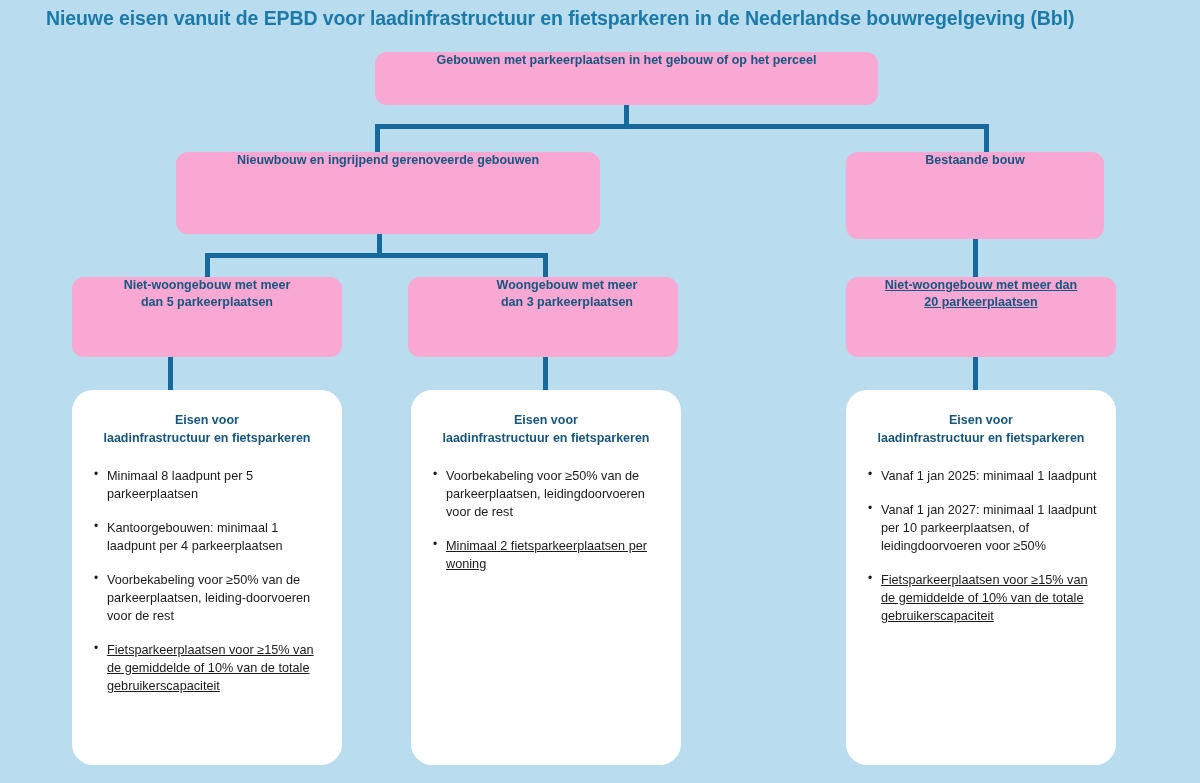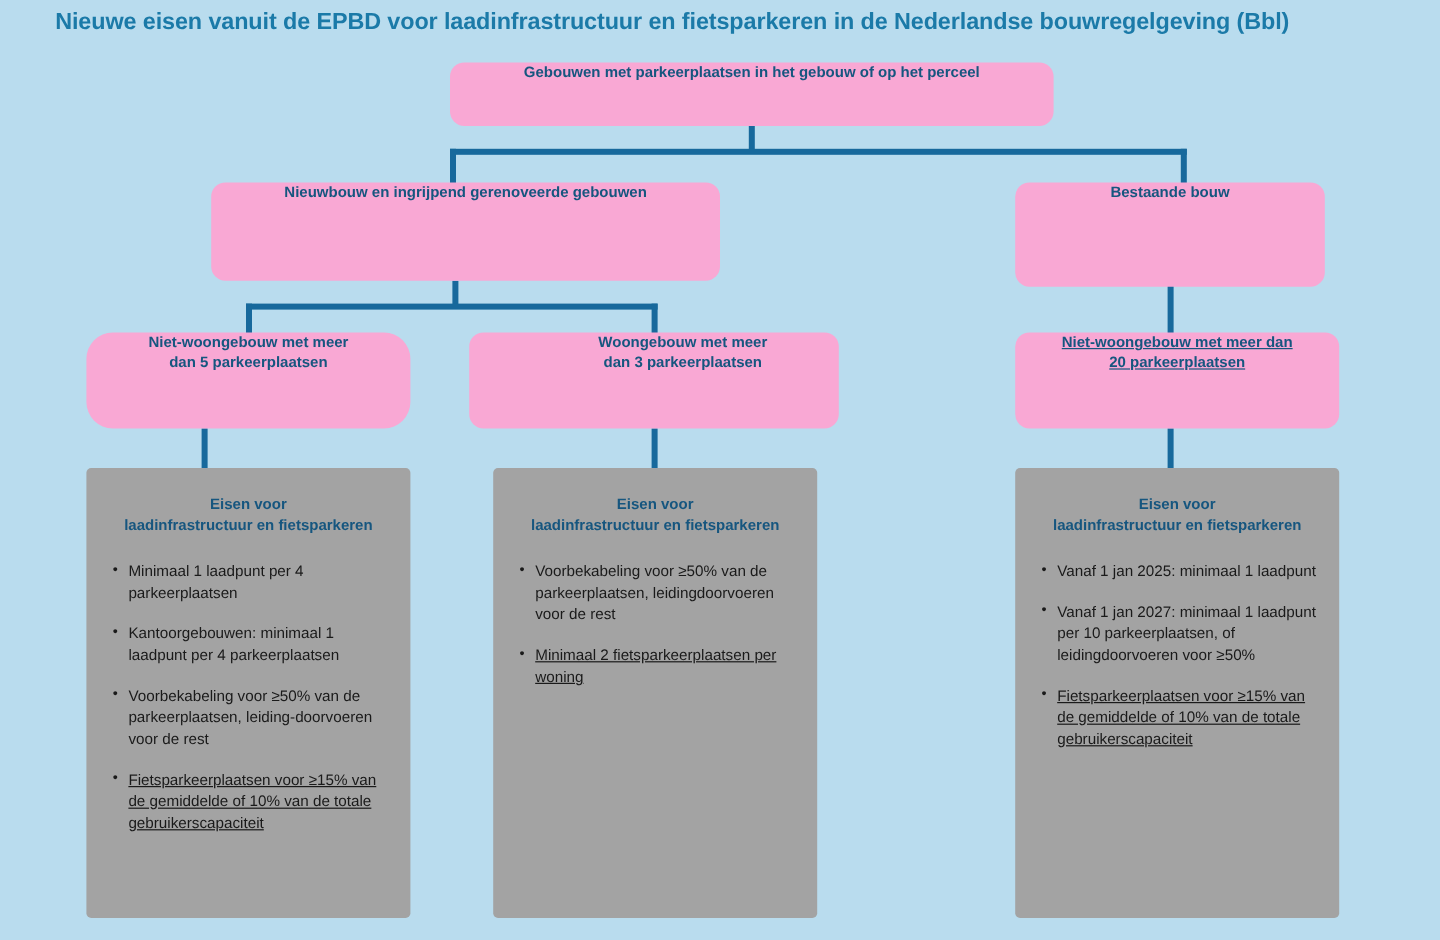--- a/index.html
+++ b/index.html
@@ -79,42 +79,41 @@
     width: 258px;
     height: 87px;
   }
 
   
   #node-niet-woon-5 {
     left: 72px;
     top: 277px;
     width: 270px;
     height: 80px;
-    border-radius: 22px;
   }
   #node-woon-3 {
-    left: 391px;
+    left: 408px;
     top: 277px;
-    width: 308px;
+    width: 270px;
     height: 80px;
     padding-left: 48px;
   }
   #node-niet-woon-20 {
     left: 846px;
     top: 277px;
     width: 270px;
     height: 80px;
     text-decoration: underline;
   }
 
   
   .leaf {
     position: absolute;
-    background: #a3a3a3;
-    border-radius: 4px;
+    background: #ffffff;
+    border-radius: 21px;
     padding: 22px 16px 18px 16px;
     color: #1b1b1b;
   }
 
   .leaf .leaf-heading {
     font-size: 12.5px;
     font-weight: 700;
     color: #16567f;
     text-align: center;
     line-height: 1.4;
@@ -244,21 +243,21 @@
 
   <div class="node" id="node-niet-woon-20">
     <div class="node-title">Niet-woongebouw met meer dan
 20 parkeerplaatsen</div>
   </div>
 
   <div class="leaf" id="leaf-col1">
     <div class="leaf-heading">Eisen voor
 laadinfrastructuur en fietsparkeren</div>
     <ul>
-        <li>Minimaal 1 laadpunt per 4 parkeerplaatsen</li>
+        <li>Minimaal 8 laadpunt per 5 parkeerplaatsen</li>
         <li>Kantoorgebouwen: minimaal 1 laadpunt per 4 parkeerplaatsen</li>
         <li>Voorbekabeling voor ≥50% van de parkeerplaatsen, leiding-doorvoeren voor de rest</li>
         <li>Fietsparkeerplaatsen voor ≥15% van de gemiddelde of 10% van de totale gebruikerscapaciteit</li>
       </ul>
   </div>
 
   <div class="leaf" id="leaf-col2">
     <div class="leaf-heading">Eisen voor
 laadinfrastructuur en fietsparkeren</div>
     <ul>

